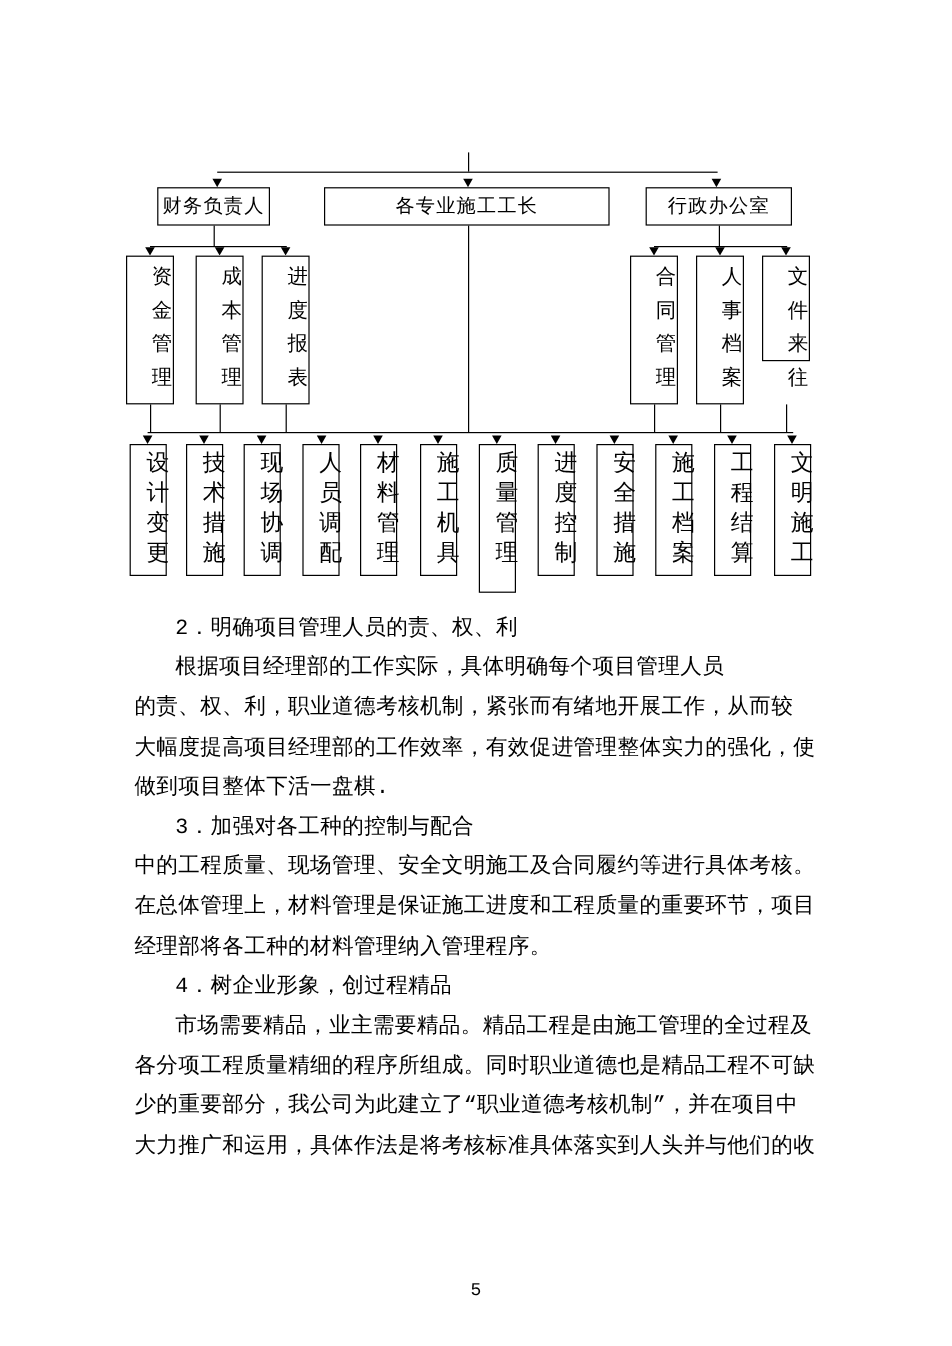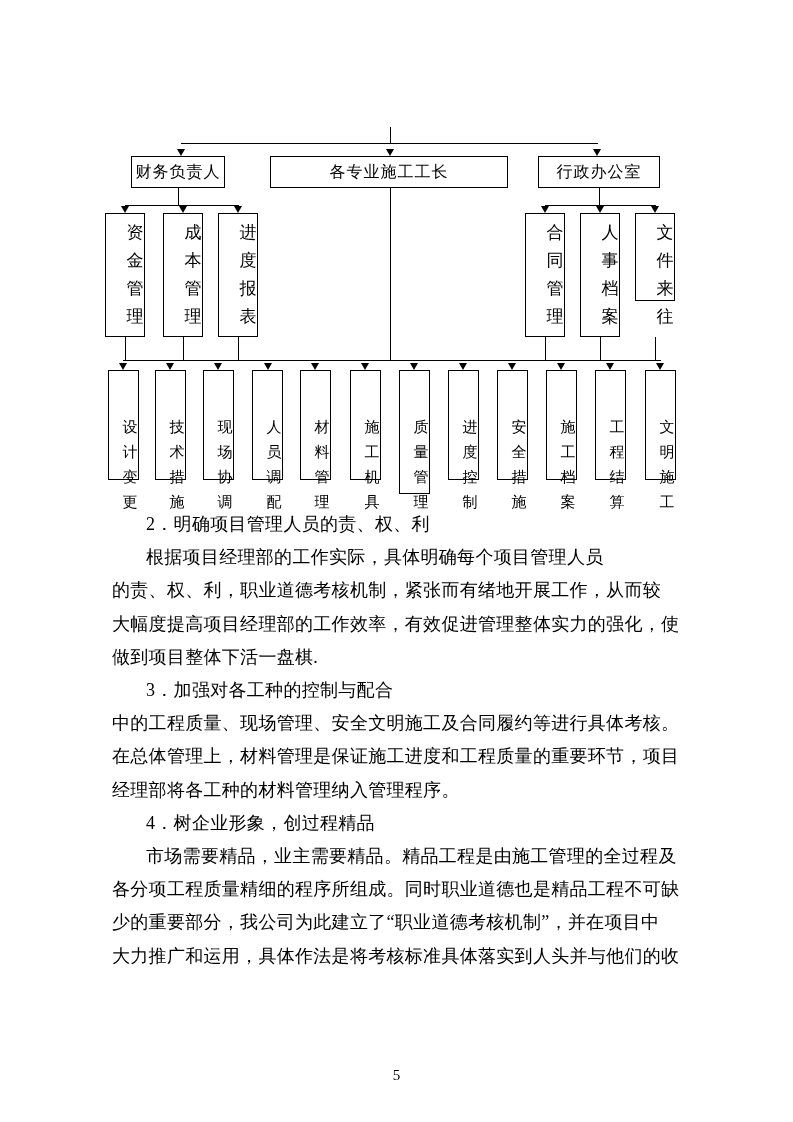--- a/index.html
+++ b/index.html
@@ -2,21 +2,21 @@
 <html><head>
 <meta charset="utf-8">
 <style>
   * { margin:0; padding:0; box-sizing:border-box; }
   html,body { background:#ffffff; }
   .page {
     position:relative;
     width:793px; height:1122px;
     background:#fff;
     color:#000;
-    font-family:Liberation Serif, serif;
+    font-family:Liberation Mono, monospace;
     overflow:hidden;
     padding-left:28px;
   }
   
   .vline { position:absolute; width:1px; background:#000; }
   .hline { position:absolute; height:1px; background:#000; }
   .arrow {
     position:absolute; width:0; height:0;
     border-left:4px solid transparent;
     border-right:4px solid transparent;
@@ -26,21 +26,21 @@
   .hbox {
     display:flex; align-items:center; justify-content:center;
     font-size:16px; letter-spacing:1px; white-space:nowrap;
   }
   .vbox { display:flex; justify-content:flex-end; padding-top:5px; }
   .vbox .vtext {
     width:18px; font-size:17px; line-height:28px;
     text-align:center; word-break:break-all;
   }
   .vbox.small { padding-top:4px; }
-  .vbox.small .vtext { font-size:15px; line-height:25px; width:16px;margin-top:40px; }
+  .vbox.small .vtext { font-size:19px; line-height:25px; width:16px; }
   
   .body-text {
     position:absolute; left:112px; top:508px; width:572px;
     font-size:18px; line-height:33.2px; letter-spacing:0.3px;
   }
   .tline { white-space:nowrap; }
   .tline.indent { text-indent:34px; }
   .page-number {
     position:absolute; top:1067px; left:0; width:100%;
     text-align:center; font-size:15px;

